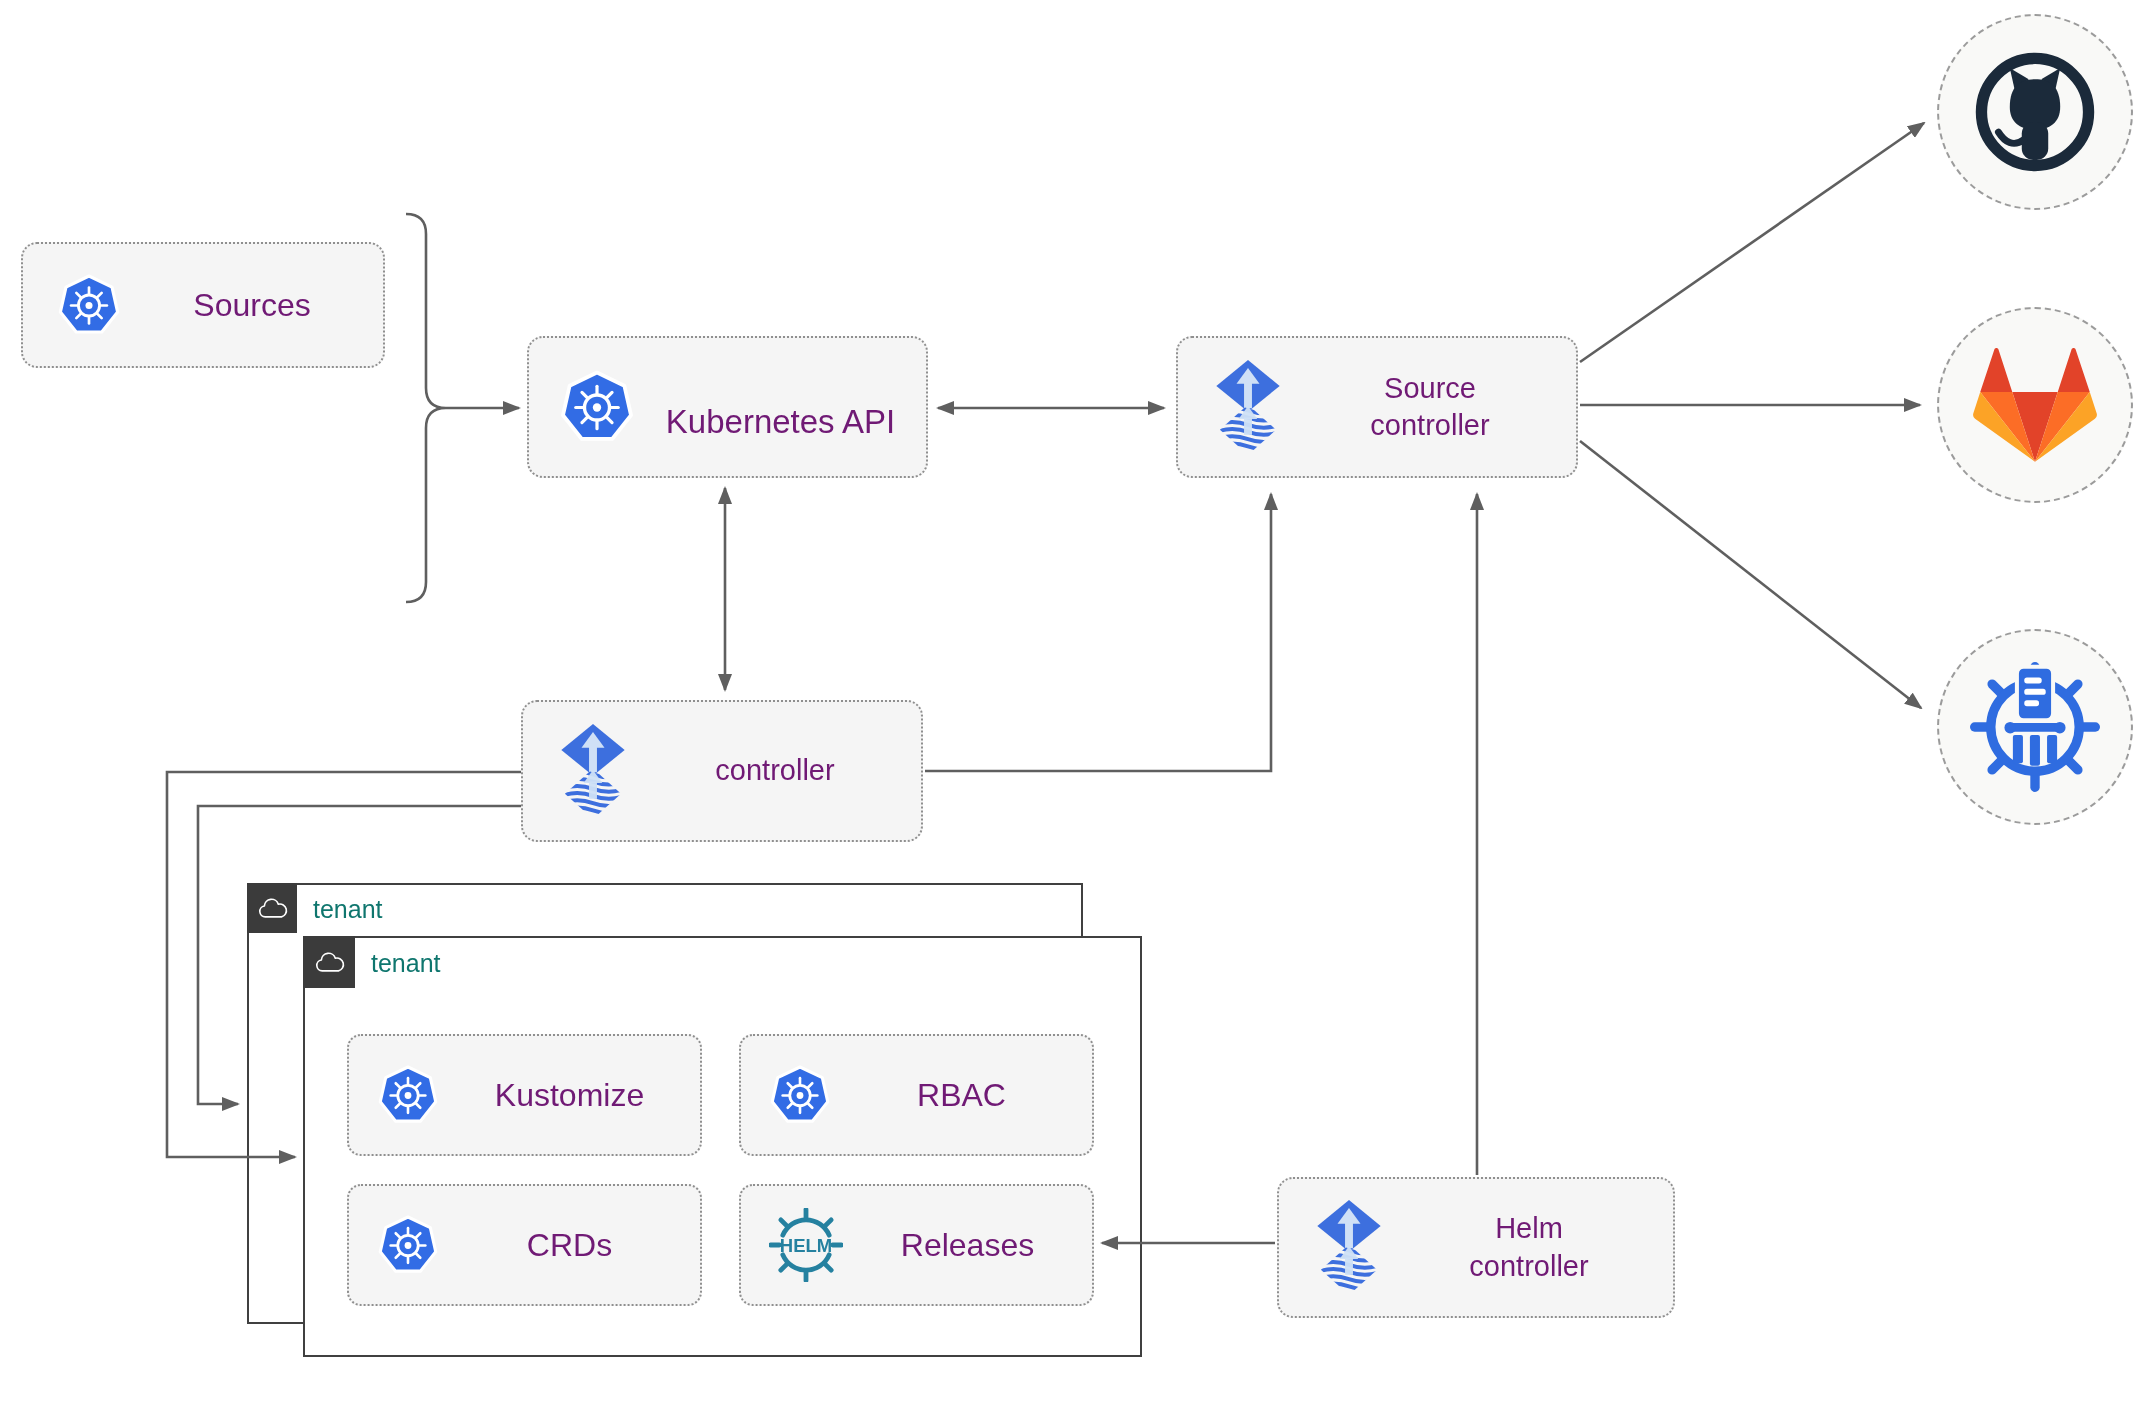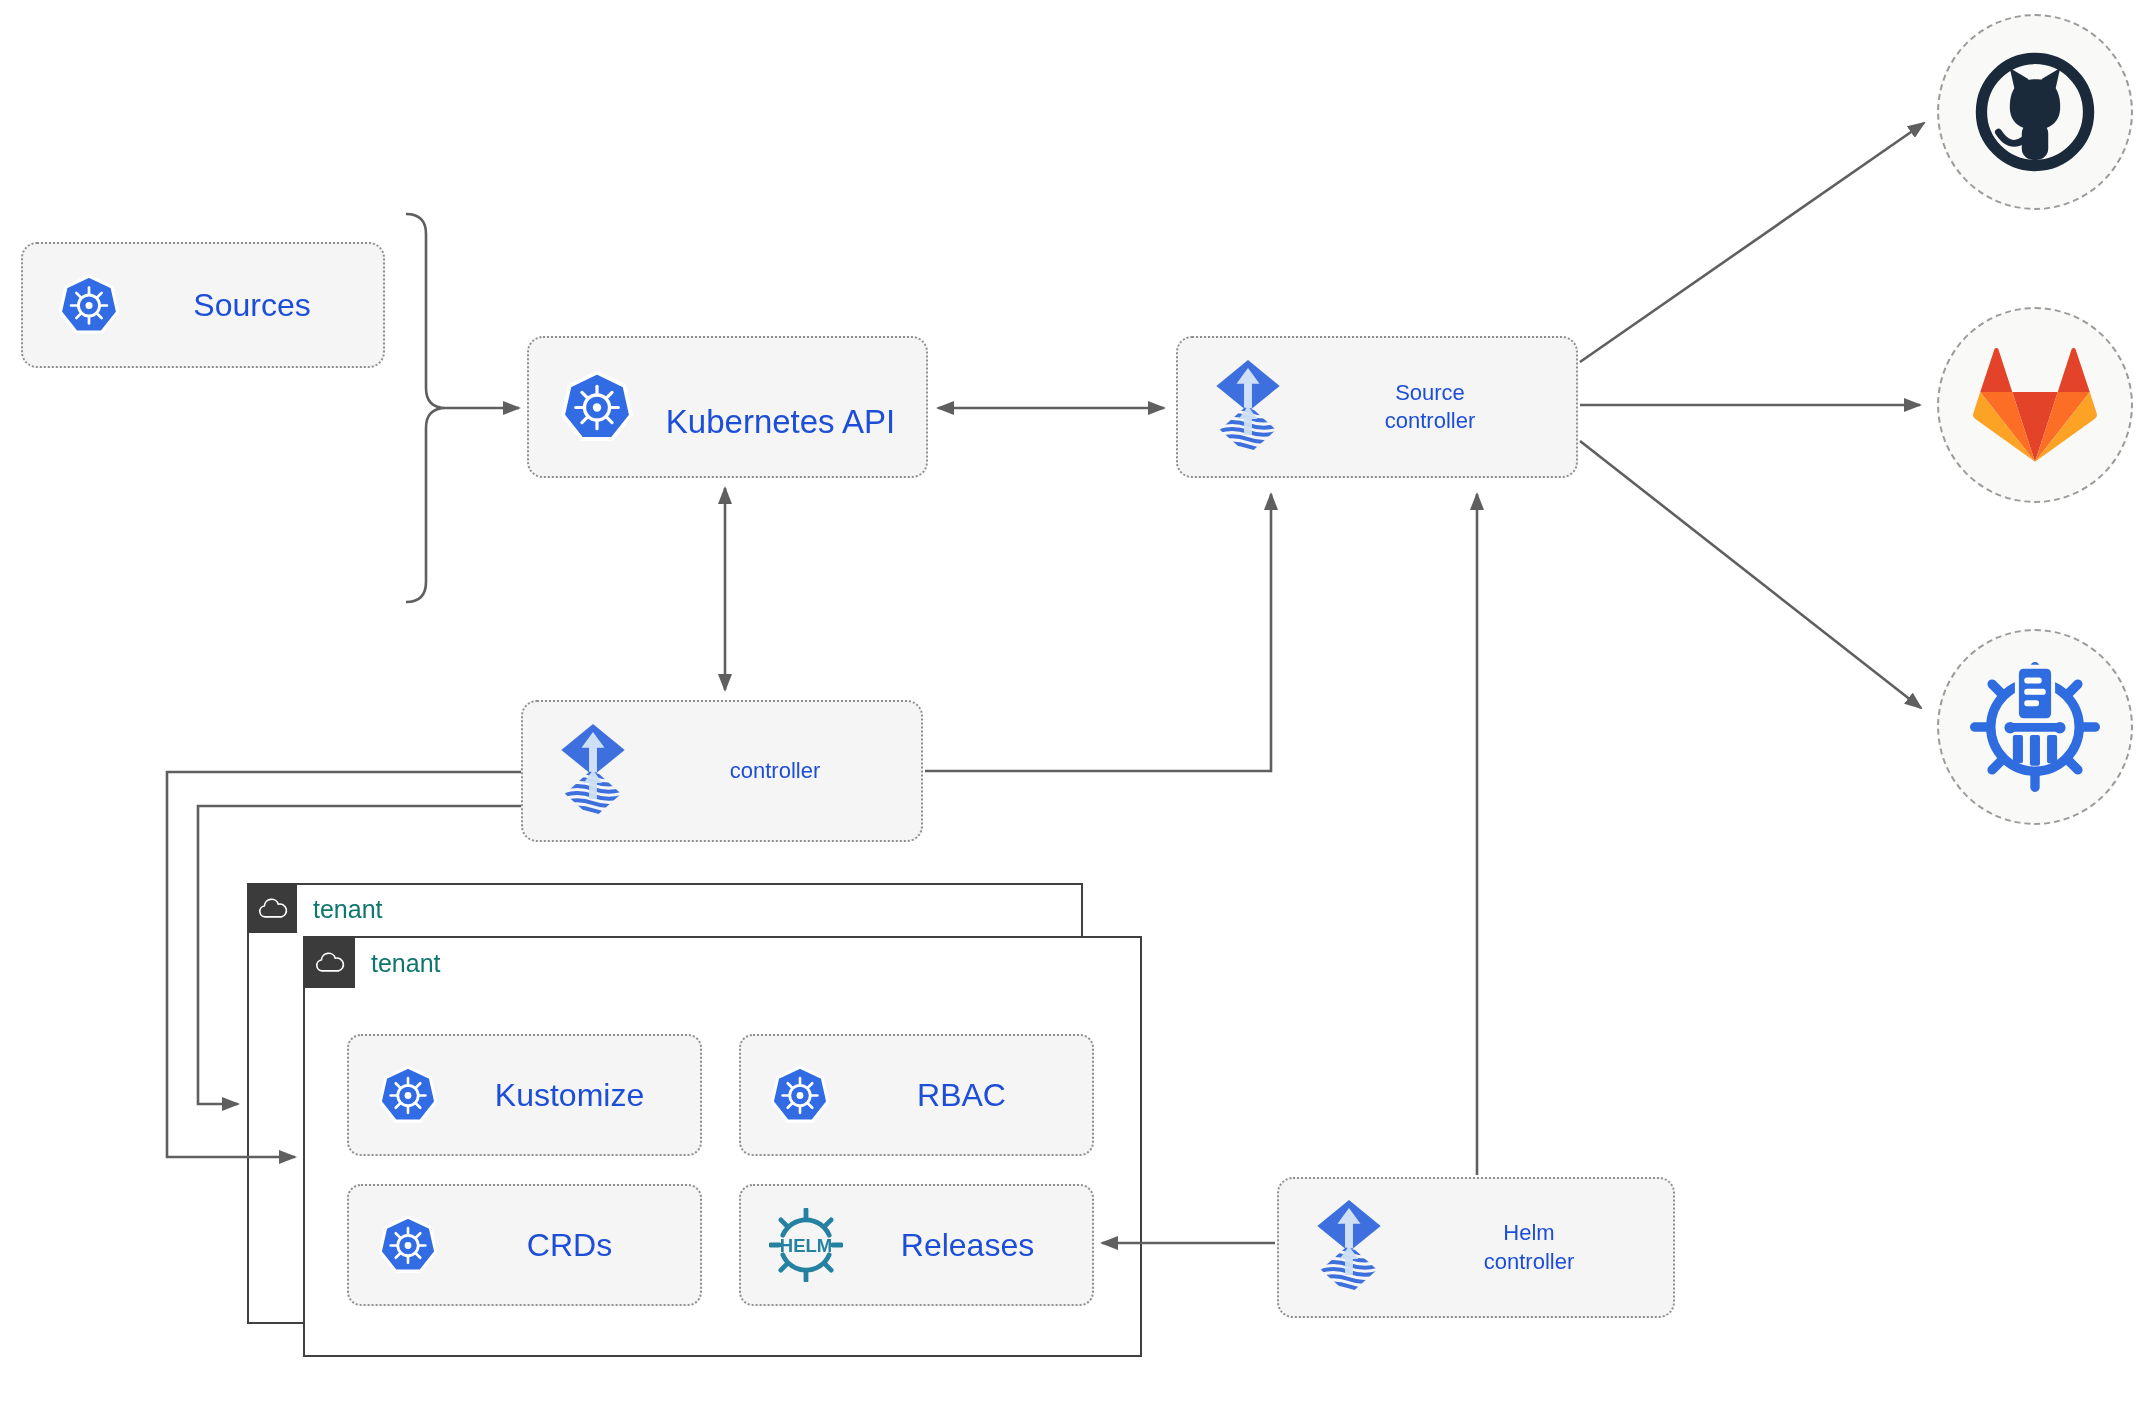--- a/index.html
+++ b/index.html
@@ -4,22 +4,22 @@
 <style>
   html,body{margin:0;padding:0;background:#ffffff;}
   body{font-family:"Liberation Sans", sans-serif;color:#141414;}
   .canvas{position:relative;width:2144px;height:1407px;background:#ffffff;overflow:hidden;}
 
   
   .node{position:absolute;box-sizing:border-box;background:#f5f5f5;
         border:2px dotted #8f8f8f;border-radius:16px;
         display:flex;align-items:center;}
   .node .ic{flex:0 0 auto;}
-  .node .lbl{flex:1 1 auto;text-align:center;font-size:32px;color:#1d4ed8;}
-  .node .lbl.two{line-height:1.28;font-size:22px;}
+  .node .lbl{flex:1 1 auto;text-align:center;font-size:32px;color:#701a75;}
+  .node .lbl.two{line-height:1.28;font-size:29px;}
 
   
   .tenant{position:absolute;box-sizing:border-box;background:#ffffff;border:2px solid #404040;}
   .tenant .tab{position:absolute;left:-2px;top:-2px;background:#3b3b3b;
                display:flex;align-items:center;justify-content:center;}
   .tenant .tname{position:absolute;font-size:25px;color:#0f766e;}
 
   
   .ext{position:absolute;box-sizing:border-box;width:196px;height:196px;border-radius:50%;
        background:#f9f9f7;border:2px dashed #9b9b9b;

